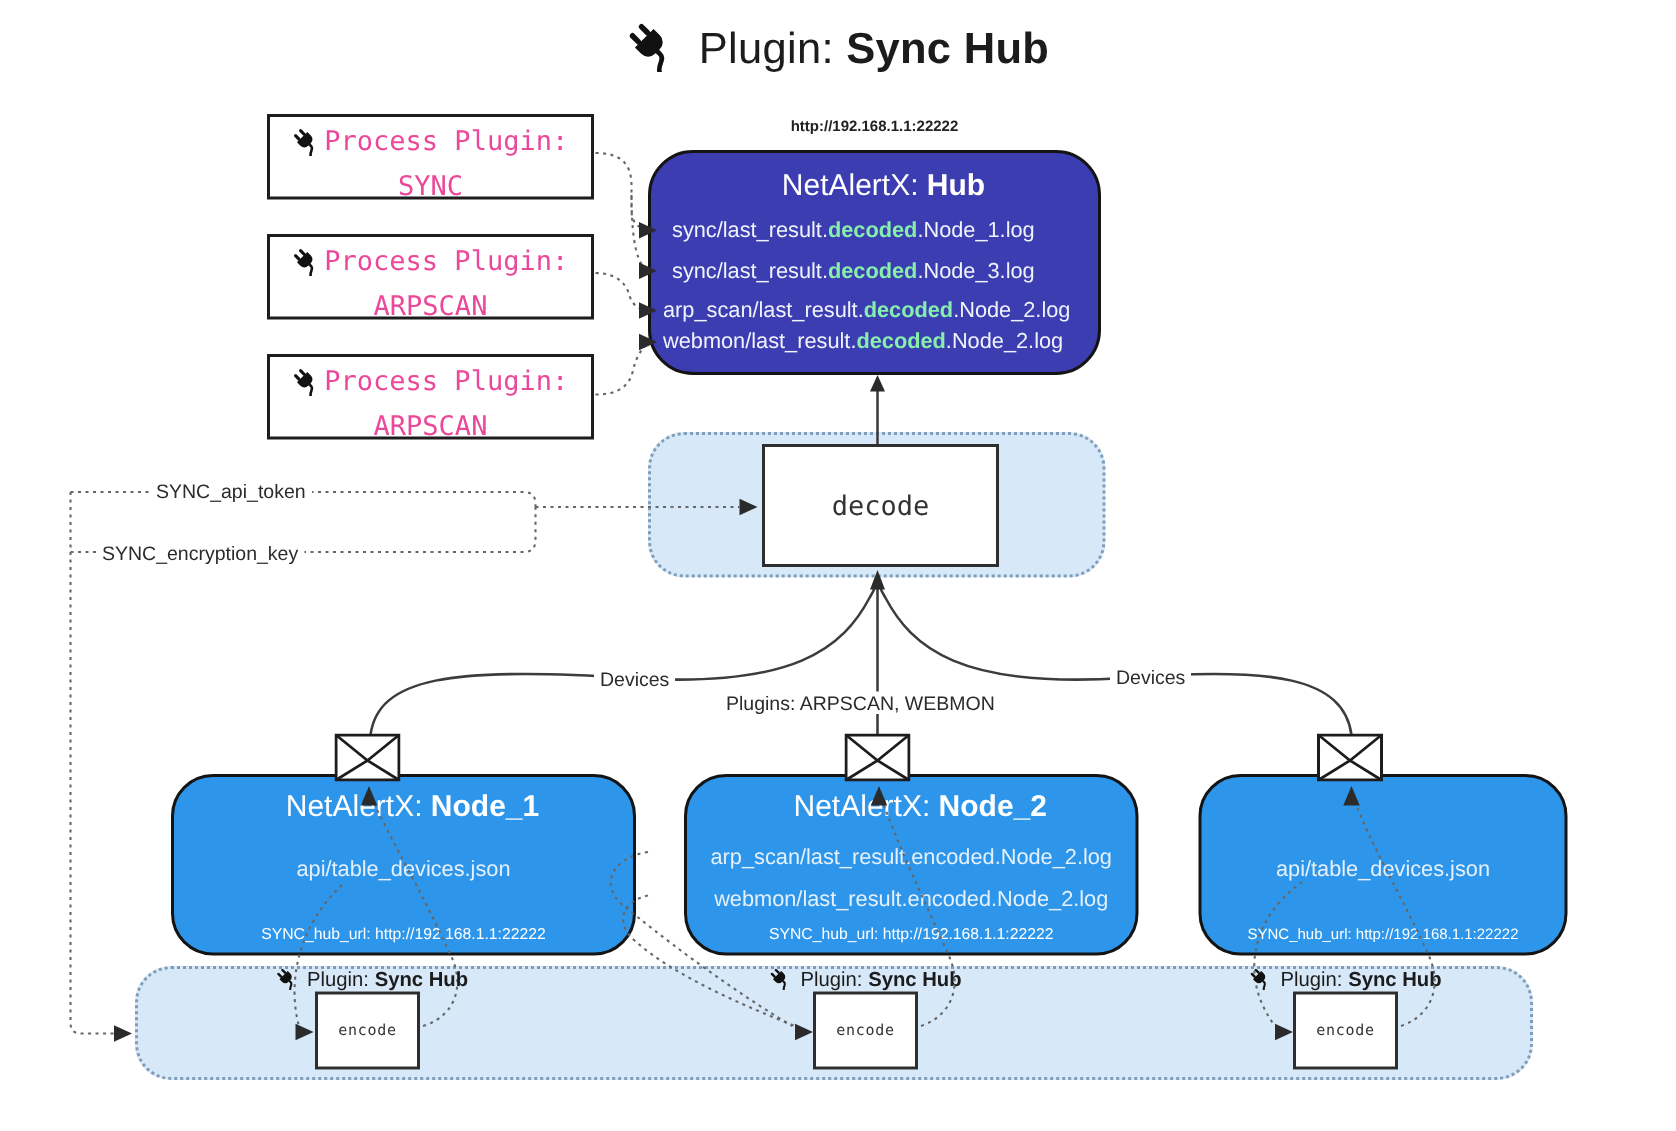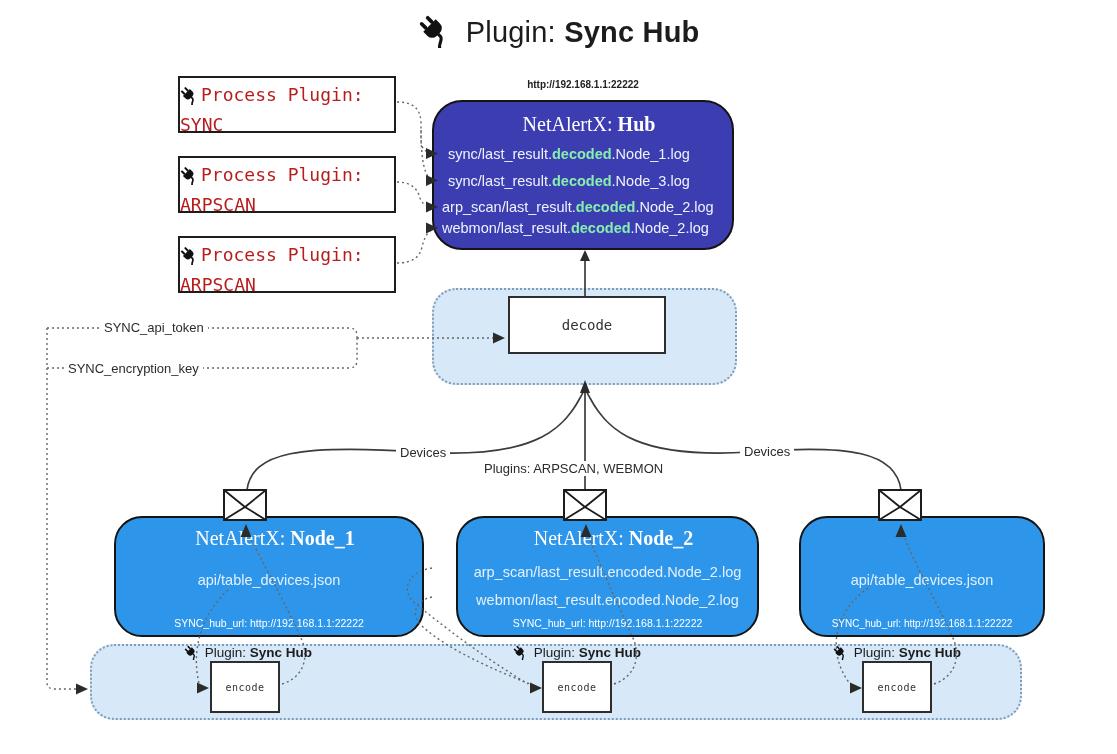--- a/index.html
+++ b/index.html
@@ -1,50 +1,50 @@
 <!DOCTYPE html>
 <html><head>
 <meta charset="utf-8">
 <style>
   * { margin:0; padding:0; box-sizing:border-box; }
   body { background:#fff; font-family:"Liberation Sans", sans-serif; }
   .canvas { position:relative; width:1117px; height:754px; background:#ffffff; overflow:hidden;border-radius:13px; }
   svg.layer { position:absolute; left:0; top:0; z-index:2; pointer-events:none; }
-  .mono { font-family:Liberation Serif, serif;padding-left:12px; }
+  .mono { font-family:Liberation Sans, sans-serif;padding-left:12px; }
 
   
   .page-title { position:absolute; left:0; top:14px; width:100%; text-align:center; z-index:3;
     font-size:29px; color:#1c1c1c; letter-spacing:0.2px; }
   .page-title .t-icon { display:inline-block; vertical-align:-6px; margin-right:6px; }
   .page-title b { font-weight:700; }
 
   
   .pbox { position:absolute; left:178px; width:218px; height:57px; background:#fff;
-    border:2px solid #1d1d1d; z-index:1; text-align:left; color:#b91c1c;
+    border:2px solid #1d1d1d; z-index:1; text-align:center; color:#ec4899;
     font-family:"DejaVu Sans Mono", monospace; font-size:18px; line-height:26px; padding-top:4px; }
   .pbox .p-icon { display:inline-block; vertical-align:-4px; margin-right:2px; }
 
   
   .hub { position:absolute; left:432px; top:100px; width:302px; height:150px;
     border-radius:30px; border:2px solid #141414; z-index:1; }
   .hub-title { position:absolute; top:11px; width:100%; text-align:center; color:#fff;
     font-size:20px; }
   .hub-title b { font-weight:700; }
   .hub-file { position:absolute; left:12px; width:288px; color:#eef3fc; font-size:14.5px; white-space:nowrap; }
   .hub-file b { font-weight:700; color:#86efac; }
   .hub-url { position:absolute; left:432px; top:79px; width:302px; text-align:center;
     font-size:10px; font-weight:700; color:#222; z-index:1; }
 
   
   .band { border-radius:24px; border:2px dotted #7f9db9; position:absolute; z-index:1; }
   .decode-band { left:432px; top:288px; width:305px; height:97px; }
   .wbox { position:absolute; background:#fff; border:2px solid #2e2e2e; z-index:2;
     display:flex; align-items:center; justify-content:center; color:#333;
     font-family:"DejaVu Sans Mono", monospace; }
-  .decode-box { left:508px; top:296px; width:158px; height:58px; font-size:14px; }
+  .decode-box { left:508px; top:296px; width:158px; height:82px; font-size:18px; }
 
   
   .wire-label { position:absolute; z-index:3; background:#fff; padding:0 4px;
     font-size:13px; color:#2b2b2b; white-space:nowrap; }
 
   
   .node { position:absolute; top:516px; height:121px; border-radius:28px;
     border:2px solid #141414; z-index:1;margin-left:24px; }
   .node-title { position:absolute; top:9px; width:100%; text-align:center; color:#fff; font-size:20px; white-space:nowrap; }
   .node-title b { font-weight:700; }

